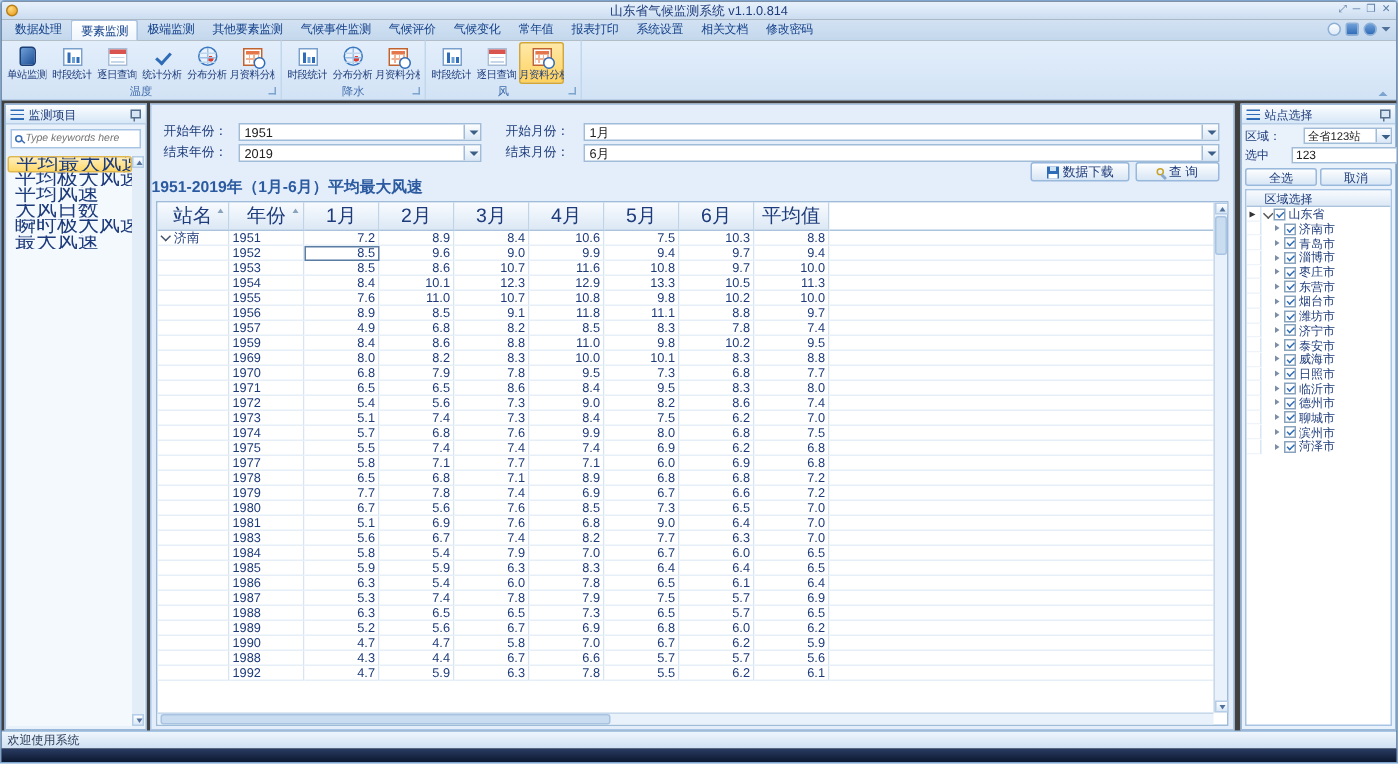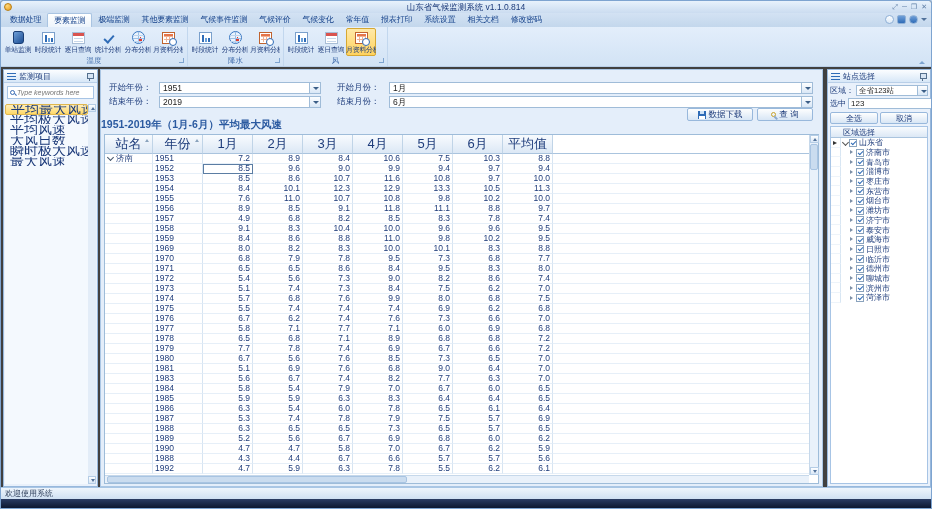--- a/index.html
+++ b/index.html
@@ -112,21 +112,21 @@
   table.grid th.filler,table.grid td.filler{border-right:none;background:#fff;}
   table.grid td{height:10px;line-height:9px;font-size:8.5px;color:#1e3c7b;border-right:1px solid #d7e5f2;border-bottom:1px solid #e6eff8;padding:0 2px;white-space:nowrap;overflow:hidden;background:#fff;}
   td.c-station{border-bottom-color:transparent;}
   td.c-year{background:#edf4fb;}
   td.c-num{text-align:right;padding-right:12px;}
   td.focus-cell{outline:1px solid #5b7da3;outline-offset:-1px;}
   .grp::before{content:"";display:inline-block;width:4px;height:4px;border-right:1px solid #44556b;border-bottom:1px solid #44556b;transform:rotate(45deg);margin:0 3px 1px 1px;}
 
   
   #rightpanel{left:826px;width:104px;}
-  .rrow{display:flex;align-items:flex-start;margin:2px 2px 0 2px;gap:2px;}
+  .rrow{display:flex;align-items:flex-start;margin:2px 2px 0 2px;gap:15px;}
   .rlab{font-size:8px;color:#1e3c7b;white-space:nowrap;flex:none;}
   .rsel{flex:1;height:11px;background:#fff;border:1px solid #a0bcd8;position:relative;font-size:7.5px;line-height:9px;padding:0 12px 0 2px;color:#222;white-space:nowrap;overflow:hidden;}
   .rinput{flex:1;height:11px;background:#fff;border:1px solid #a0bcd8;font-size:8px;padding:0 2px;color:#222;}
   .rbtns{display:flex;margin:3px 2px 0 2px;gap:2px;}
   .rbtns .btn{flex:1;height:12px;font-size:8px;}
   .tree{position:absolute;left:2px;right:2px;top:56px;bottom:2px;background:#fff;border:1px solid #a7c4e5;overflow:hidden;}
   .treehead{height:11px;background:linear-gradient(#f8fbfe,#dce8f5);border-bottom:1px solid #aac4de;font-size:8px;color:#1e3c7b;line-height:11px;padding-left:12px;}
   .trow{height:9.7px;display:flex;align-items:center;overflow:hidden;}
   .tind{width:10px;height:100%;border-right:1px solid #d8e6f3;border-bottom:1px solid #eef4fa;flex:none;position:relative;}
   .tind.cur::before{content:"";position:absolute;left:2px;top:2.5px;border-top:2.5px solid transparent;border-bottom:2.5px solid transparent;border-left:4px solid #333;}
@@ -437,32 +437,20 @@
                 <td class="c-num">4.9</td>
                 <td class="c-num">6.8</td>
                 <td class="c-num">8.2</td>
                 <td class="c-num">8.5</td>
                 <td class="c-num">8.3</td>
                 <td class="c-num">7.8</td>
                 <td class="c-num">7.4</td>
                 <td class="filler"></td>
               </tr>
 
-              <tr>
-                <td class="c-station"></td>
-                <td class="c-year">1958</td>
-                <td class="c-num">9.1</td>
-                <td class="c-num">8.3</td>
-                <td class="c-num">10.4</td>
-                <td class="c-num">10.0</td>
-                <td class="c-num">9.6</td>
-                <td class="c-num">9.6</td>
-                <td class="c-num">9.5</td>
-                <td class="filler"></td>
-              </tr>
 
               <tr>
                 <td class="c-station"></td>
                 <td class="c-year">1959</td>
                 <td class="c-num">8.4</td>
                 <td class="c-num">8.6</td>
                 <td class="c-num">8.8</td>
                 <td class="c-num">11.0</td>
                 <td class="c-num">9.8</td>
                 <td class="c-num">10.2</td>
@@ -554,32 +542,20 @@
                 <td class="c-num">5.5</td>
                 <td class="c-num">7.4</td>
                 <td class="c-num">7.4</td>
                 <td class="c-num">7.4</td>
                 <td class="c-num">6.9</td>
                 <td class="c-num">6.2</td>
                 <td class="c-num">6.8</td>
                 <td class="filler"></td>
               </tr>
 
-              <tr>
-                <td class="c-station"></td>
-                <td class="c-year">1976</td>
-                <td class="c-num">6.7</td>
-                <td class="c-num">6.2</td>
-                <td class="c-num">7.4</td>
-                <td class="c-num">7.6</td>
-                <td class="c-num">7.3</td>
-                <td class="c-num">6.6</td>
-                <td class="c-num">7.0</td>
-                <td class="filler"></td>
-              </tr>
 
               <tr>
                 <td class="c-station"></td>
                 <td class="c-year">1977</td>
                 <td class="c-num">5.8</td>
                 <td class="c-num">7.1</td>
                 <td class="c-num">7.7</td>
                 <td class="c-num">7.1</td>
                 <td class="c-num">6.0</td>
                 <td class="c-num">6.9</td>

